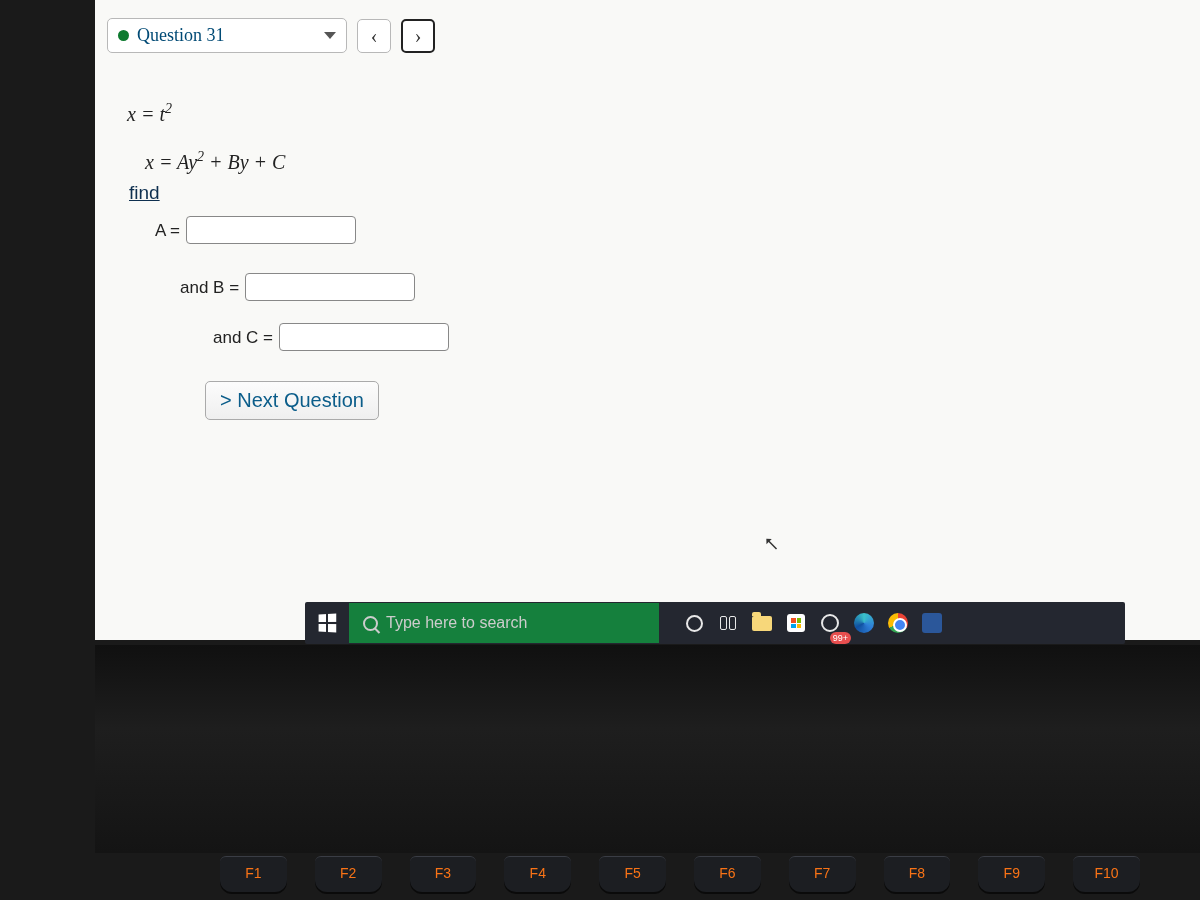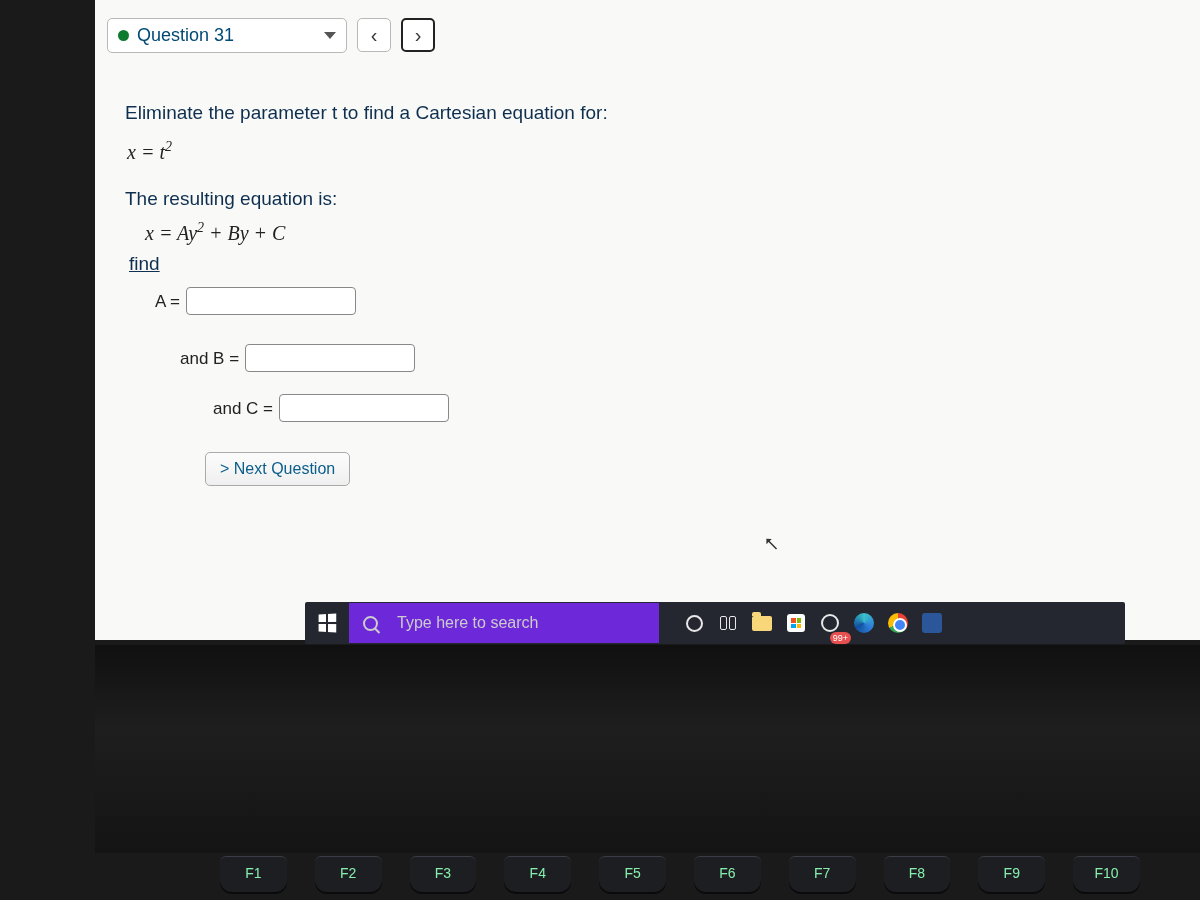--- a/index.html
+++ b/index.html
@@ -22,23 +22,24 @@
   }
   .question-content {
     position: absolute;
     top: 18px;
     left: 12px;
     right: 0;
     bottom: 0;
   }
   .question-header {
     display: flex;
-    align-items: flex-start;
+    align-items: flex-end;
     gap: 10px;
     margin-bottom: 45px;
+    font-family: Liberation Serif, serif;
   }
   .question-selector {
     display: flex;
     align-items: center;
     background: #fff;
     border: 1px solid #b8b8b8;
     border-radius: 5px;
     padding: 6px 10px 6px 10px;
     width: 240px;
     justify-content: space-between;
@@ -107,21 +108,21 @@
     padding: 2px 6px;
     font-size: 15px;
   }
   .next-btn {
     margin: 22px 0 0 80px;
     padding: 7px 14px;
     border: 1px solid #aaa;
     background: linear-gradient(#fcfcfc,#efefef);
     border-radius: 5px;
     color: #0b5d8a;
-    font-size: 16px;
+    font-size: 20px;
     cursor: pointer;
   }
   
   .taskbar {
     position: absolute;
     left: 210px;
     top: 602px;
     height: 42px;
     width: 820px;
     background: #242730;
@@ -142,27 +143,27 @@
     display: grid;
     grid-template-columns: 1fr 1fr;
     grid-template-rows: 1fr 1fr;
     gap: 2px;
     transform: perspective(40px) rotateY(-12deg);
   }
   .win-logo span { background:#fff; }
   .searchbox {
     display: flex;
     align-items: center;
-    background: #6d28d9;
+    background: #15803d;
     height: 40px;
     width: 310px;
     color: #ccc;
     padding-left: 14px;
     font-size: 16px;
-    gap: 19px;
+    gap: 8px;
   }
   .search-icon {
     width: 15px; height: 15px;
     border: 2px solid #ccc;
     border-radius: 50%;
     position: relative;
   }
   .search-icon::after {
     content:"";
     position:absolute;
@@ -215,21 +216,21 @@
     left: 0;
     width: 1200px;
     height: 55px;
     display:flex;
     align-items:flex-end;
     gap: 28px;
     padding: 0 60px 0 220px;
   }
   .key {
     background: #1c1e22;
-    color: #86efac;
+    color: #f97316;
     border-radius: 6px 6px 12px 12px;
     padding: 8px 0 4px 0;
     width: 74px;
     height: 36px;
     text-align: center;
     font-size: 14px;
     box-shadow: 0 2px 0 #0a0a0a;
     border-top: 1px solid #3a3d45;
   }
   .shadow-band{
@@ -257,30 +258,28 @@
       </div>
       <div class="nav-btn">
         <span>‹</span>
       </div>
       <div class="nav-btn active">
         <span>›</span>
       </div>
     </div>
 
     <div class="problem">
-      <div>Eliminate the parameter t to find a Cartesian equation for:</div>
 
       <div class="math">
         <span>x</span>
         <span> = </span>
         <span>t</span><span class="sup">2</span>
       </div>
 
 
-      <div>The resulting equation is:</div>
       <div class="math" style="margin:2px 0 0 20px">
         <span>x</span>
         <span> = </span>
         <span>Ay</span><span class="sup">2</span><span> + By + C</span>
       </div>
       <div style="margin-left:4px;text-decoration:underline;color:#0e2f4f;">find</div>
 
       <div class="row l1">
         <span class="lbl">A =</span>
         <input class="answer-input" value="" style="">

